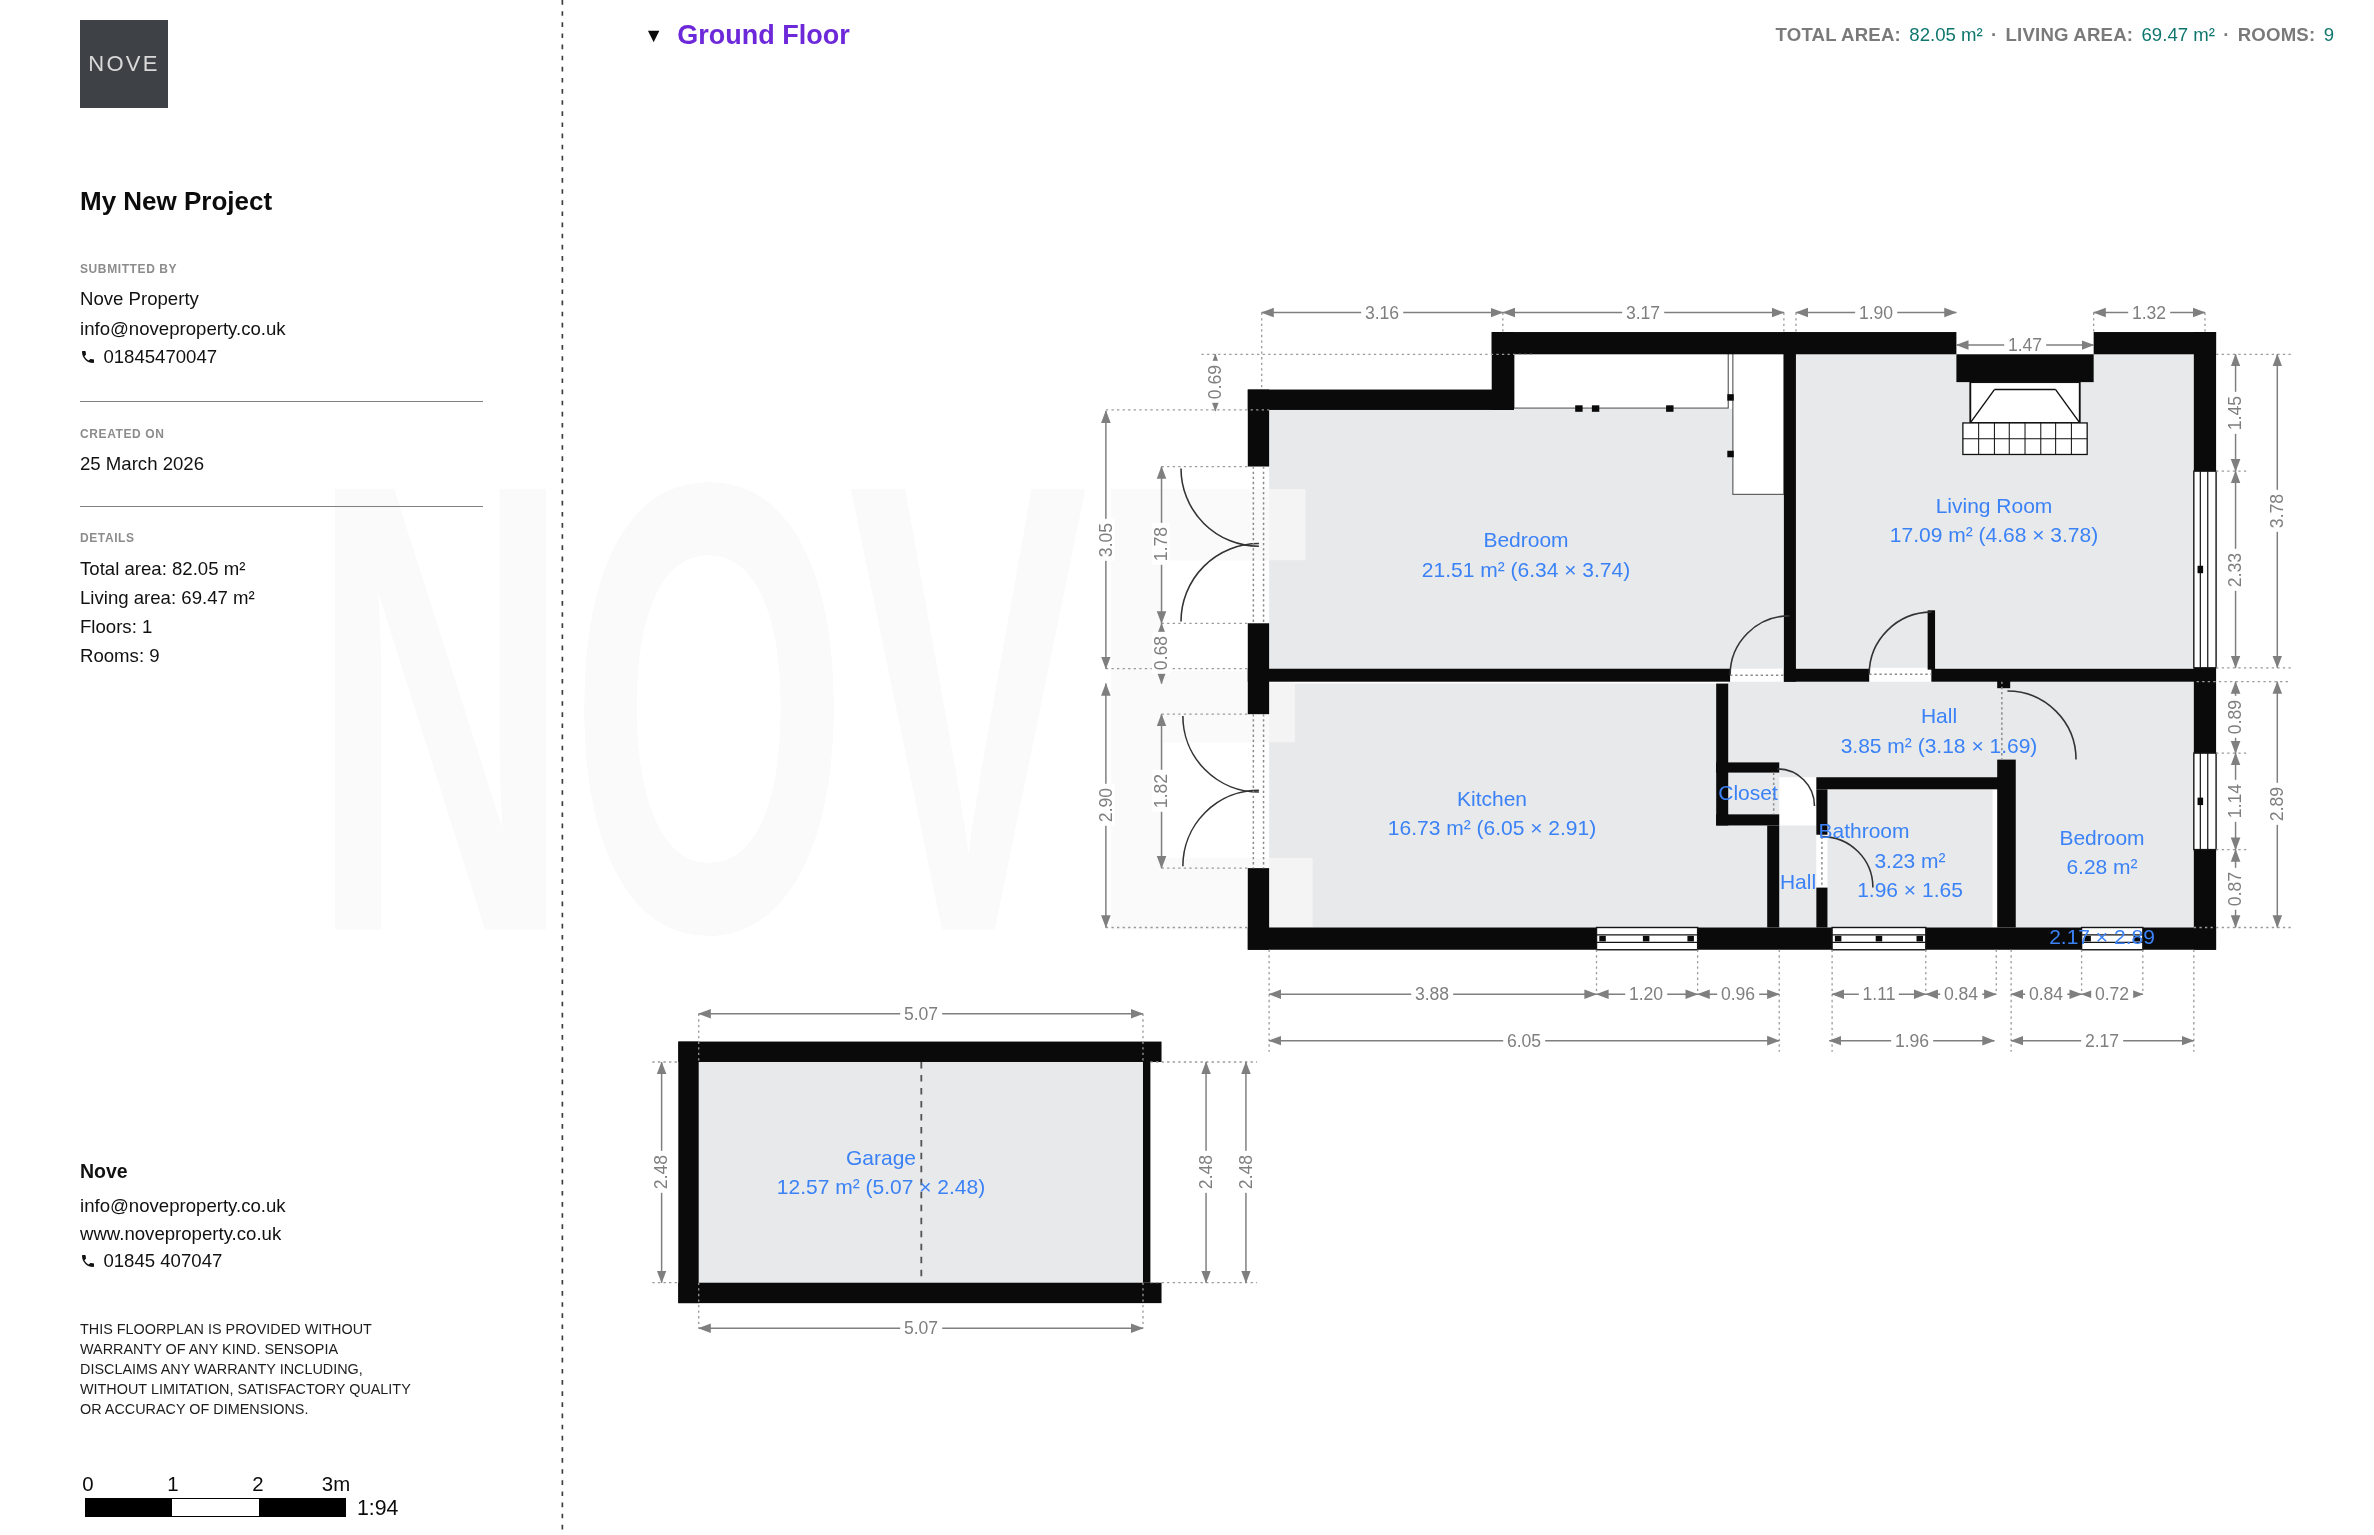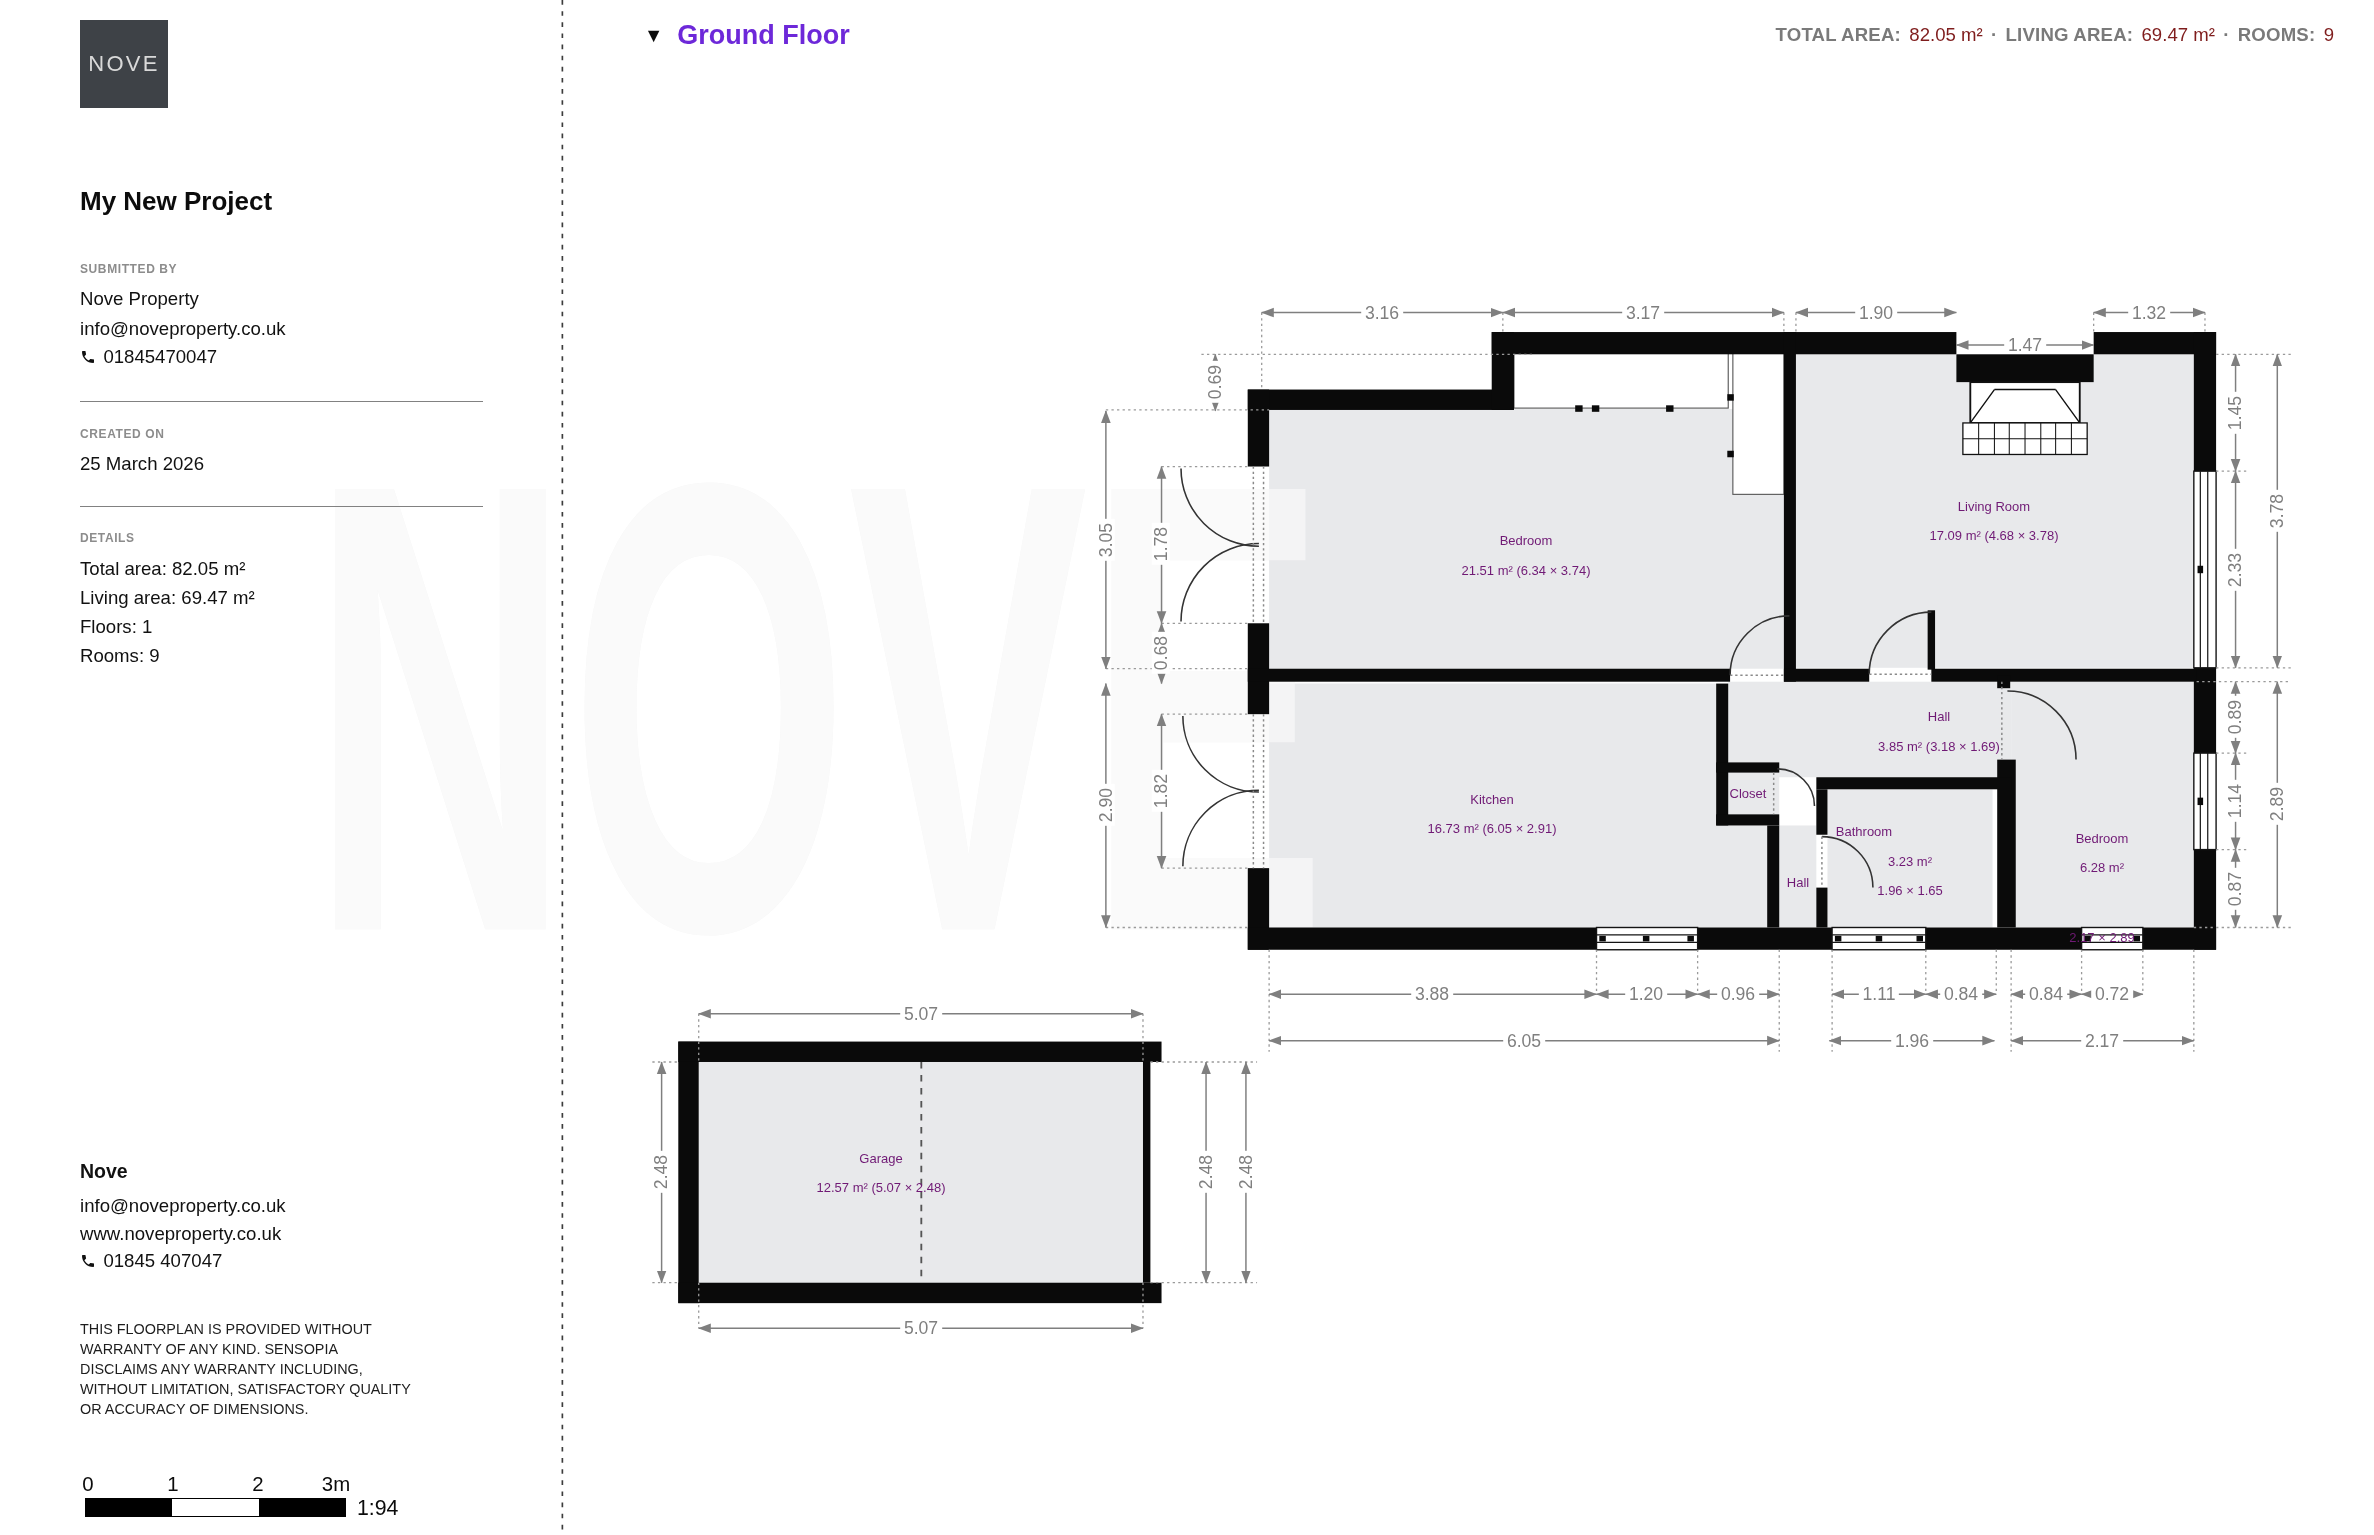--- a/index.html
+++ b/index.html
@@ -20,26 +20,26 @@
   .hr{left:80px;width:403px;border-top:1.9px solid #818181;height:0;}
   .phone-row{display:flex;align-items:center;gap:7.4px;}
   .phone-ic{width:16px;height:16px;flex:0 0 auto;}
 
   
   .floor-header{left:644px;top:20.4px;display:flex;align-items:center;gap:14px;}
   .floor-header .tri{font-size:19.5px;color:#0b0b0b;line-height:1;}
   .floor-header .lbl{font-size:27px;font-weight:bold;color:#6d28d9;}
   .stats{top:24px;right:41px;display:flex;align-items:center;gap:8.3px;font-size:18.6px;white-space:nowrap;}
   .stats .sl{color:#7a7a7a;font-weight:bold;letter-spacing:0.2px;}
-  .stats .sv{color:#7f1d1d;}
+  .stats .sv{color:#0f766e;}
   .stats .dot{color:#7a7a7a;font-weight:bold;}
 
   
-  .room-line{position:absolute;transform:translate(-50%,-50%);font-size:13px;
-             color:#701a75;white-space:nowrap;z-index:5;}
+  .room-line{position:absolute;transform:translate(-50%,-50%);font-size:21px;
+             color:#3b82f6;white-space:nowrap;z-index:5;}
   .dim{position:absolute;transform:translate(-50%,-50%);font-size:17.6px;color:#7f7f7f;
        background:#fff;padding:0 3.7px;white-space:nowrap;line-height:1.05;z-index:4;}
   .dim.v{transform:translate(-50%,-50%) rotate(-90deg);}
 
   
   .f-company{left:80px;top:1160px;font-size:19.5px;font-weight:bold;}
   .disc{left:80px;width:334px;font-size:14.4px;line-height:20px;color:#1d1d1d;}
   .scale-num{position:absolute;transform:translateX(-50%);font-size:20.4px;color:#0b0b0b;top:1473px;}
   .scale-bar{left:85px;top:1498px;width:261px;height:18.6px;border:1.9px solid #000;
              box-sizing:border-box;display:flex;}

